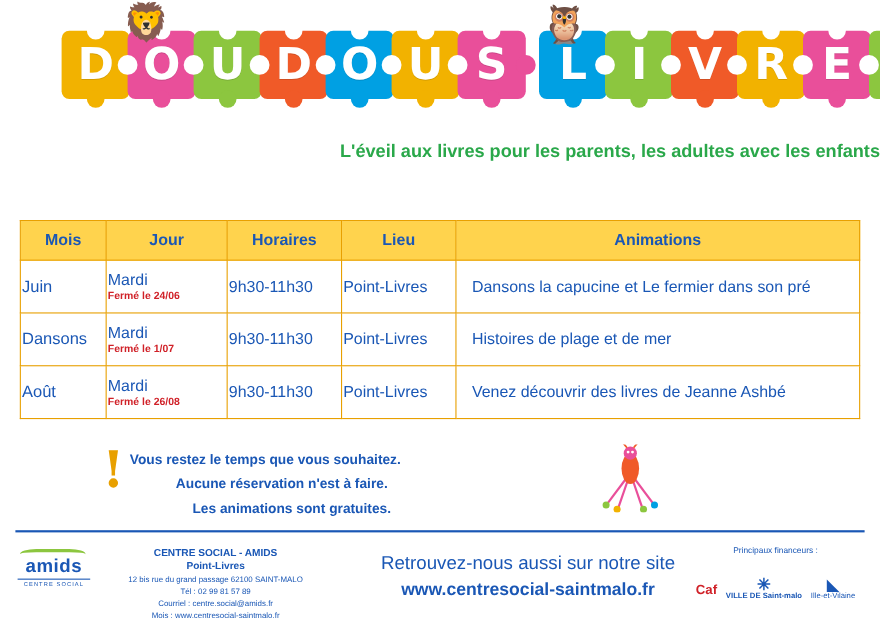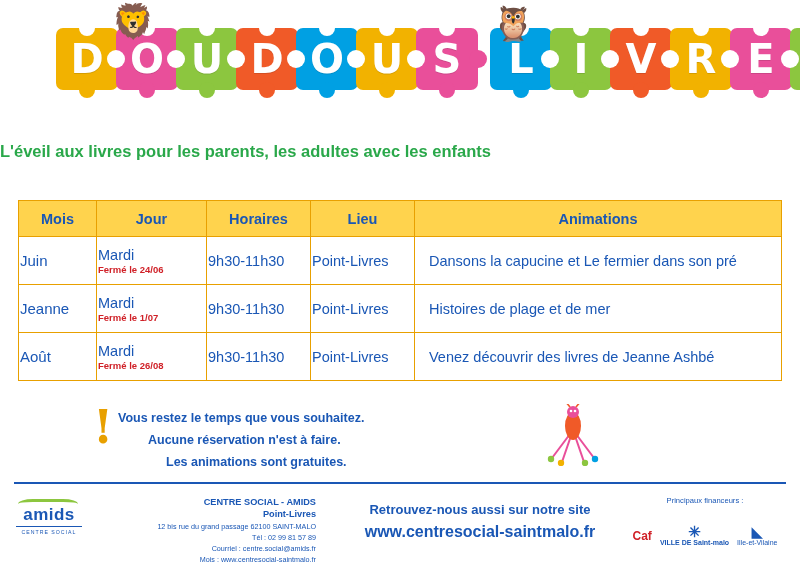--- a/index.html
+++ b/index.html
@@ -77,25 +77,25 @@
   .mascot {
     position: absolute;
     font-size: 34px;
     line-height: 1;
   }
   .mascot.lion { left: 112px; top: 4px; }
   .mascot.owl  { left: 492px; top: 6px; }
 
   
   .subtitle {
-    text-align: left;
+    text-align: right;
     color: #2aa84a;
     font-weight: bold;
     font-size: 16.5px;
-    margin-top: 24px;
+    margin-top: 11px;
   }
 
   
   .year {
     position: absolute;
     right: 22px;
     top: 199px;
     color: #e8a000;
     font-weight: bold;
     font-size: 13px;
@@ -141,20 +141,21 @@
 
   
   .notes {
     position: absolute;
     left: 118px;
     top: 408px;
     color: #1a57b5;
     font-weight: bold;
     font-size: 12.5px;
     line-height: 1.75;
+    text-align: center;
   }
   .notes .l2 { padding-left: 30px; }
   .notes .l3 { padding-left: 48px; }
 
   .excl {
     position: absolute;
     left: 93px;
     top: 404px;
     color: #e8a000;
     font-weight: bold;
@@ -215,39 +216,39 @@
     width: 60px; height: 10px;
     border-radius: 50%/100%;
     border-top: 3px solid #8cc63f;
     border-left: 0; border-right: 0; border-bottom: 0;
   }
   .center-block {
     position: absolute;
     left: 76px;
     top: 8px;
     width: 240px;
-    text-align: right;
+    text-align: center;
     color: #1a57b5;
     font-size: 7.2px;
     line-height: 1.55;
   }
   .center-block .cb-title {
     font-weight: bold;
     font-size: 9.2px;
     line-height: 1.35;
   }
   .site-block {
     position: absolute;
     left: 330px;
     top: 14px;
     width: 300px;
     text-align: center;
     color: #1a57b5;
   }
-  .site-block .line1 { font-size: 13px; font-weight: bold; }
+  .site-block .line1 { font-size: 17px; }
   .site-block .line2 { font-weight: bold; font-size: 16px; margin-top: 6px; }
 
   .funders {
     position: absolute;
     right: 10px;
     top: 8px;
     width: 170px;
     text-align: center;
   }
   .funders .fund-label {
@@ -329,21 +330,21 @@
         <td class="mois">Juin</td>
         <td class="jour">
           <span class="jour-main">Mardi</span>
           <span class="jour-note">Fermé le 24/06</span>
         </td>
         <td>9h30-11h30</td>
         <td>Point-Livres</td>
         <td class="anim">Dansons la capucine et Le fermier dans son pré</td>
       </tr>
       <tr>
-        <td class="mois">Jeanne</td>
+        <td class="mois">Dansons</td>
         <td class="jour">
           <span class="jour-main">Mardi</span>
           <span class="jour-note">Fermé le 1/07</span>
         </td>
         <td>9h30-11h30</td>
         <td>Point-Livres</td>
         <td class="anim">Histoires de plage et de mer</td>
       </tr>
       <tr>
         <td class="mois">Août</td>

